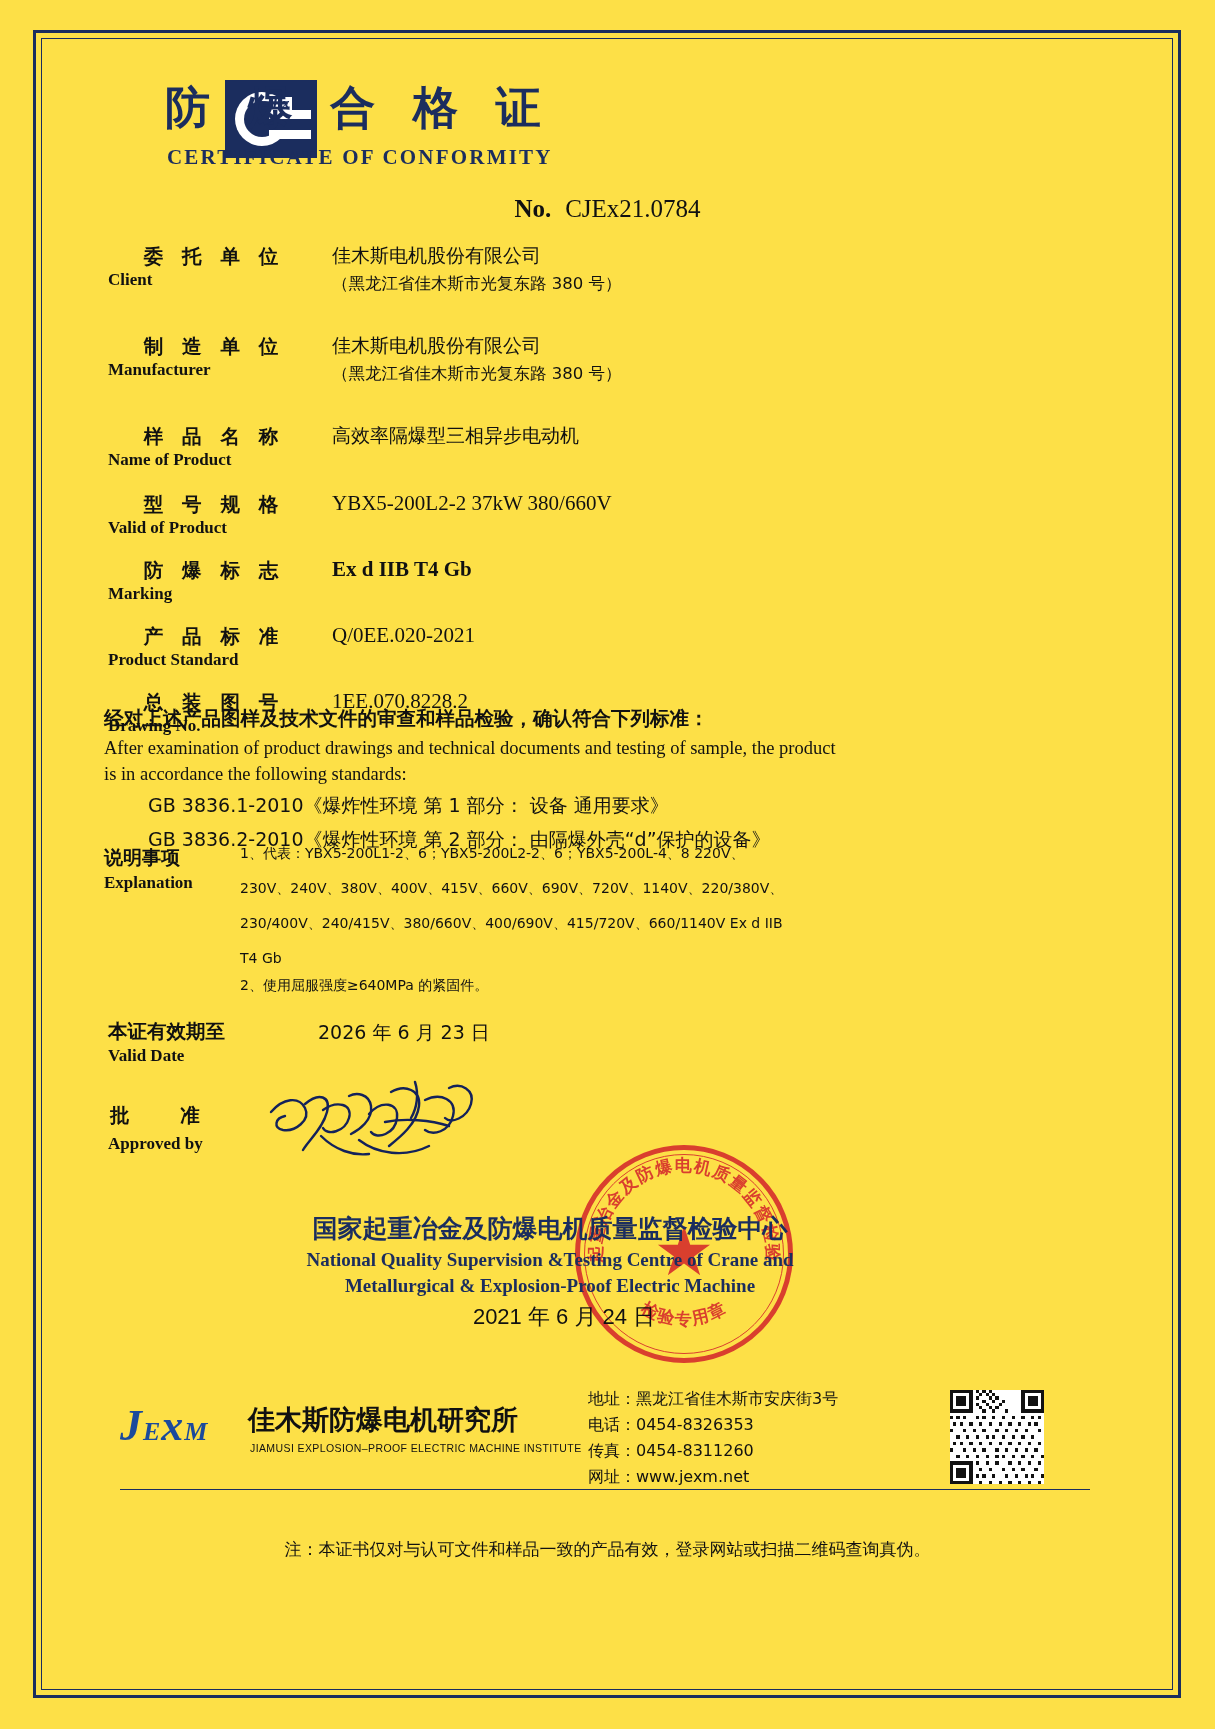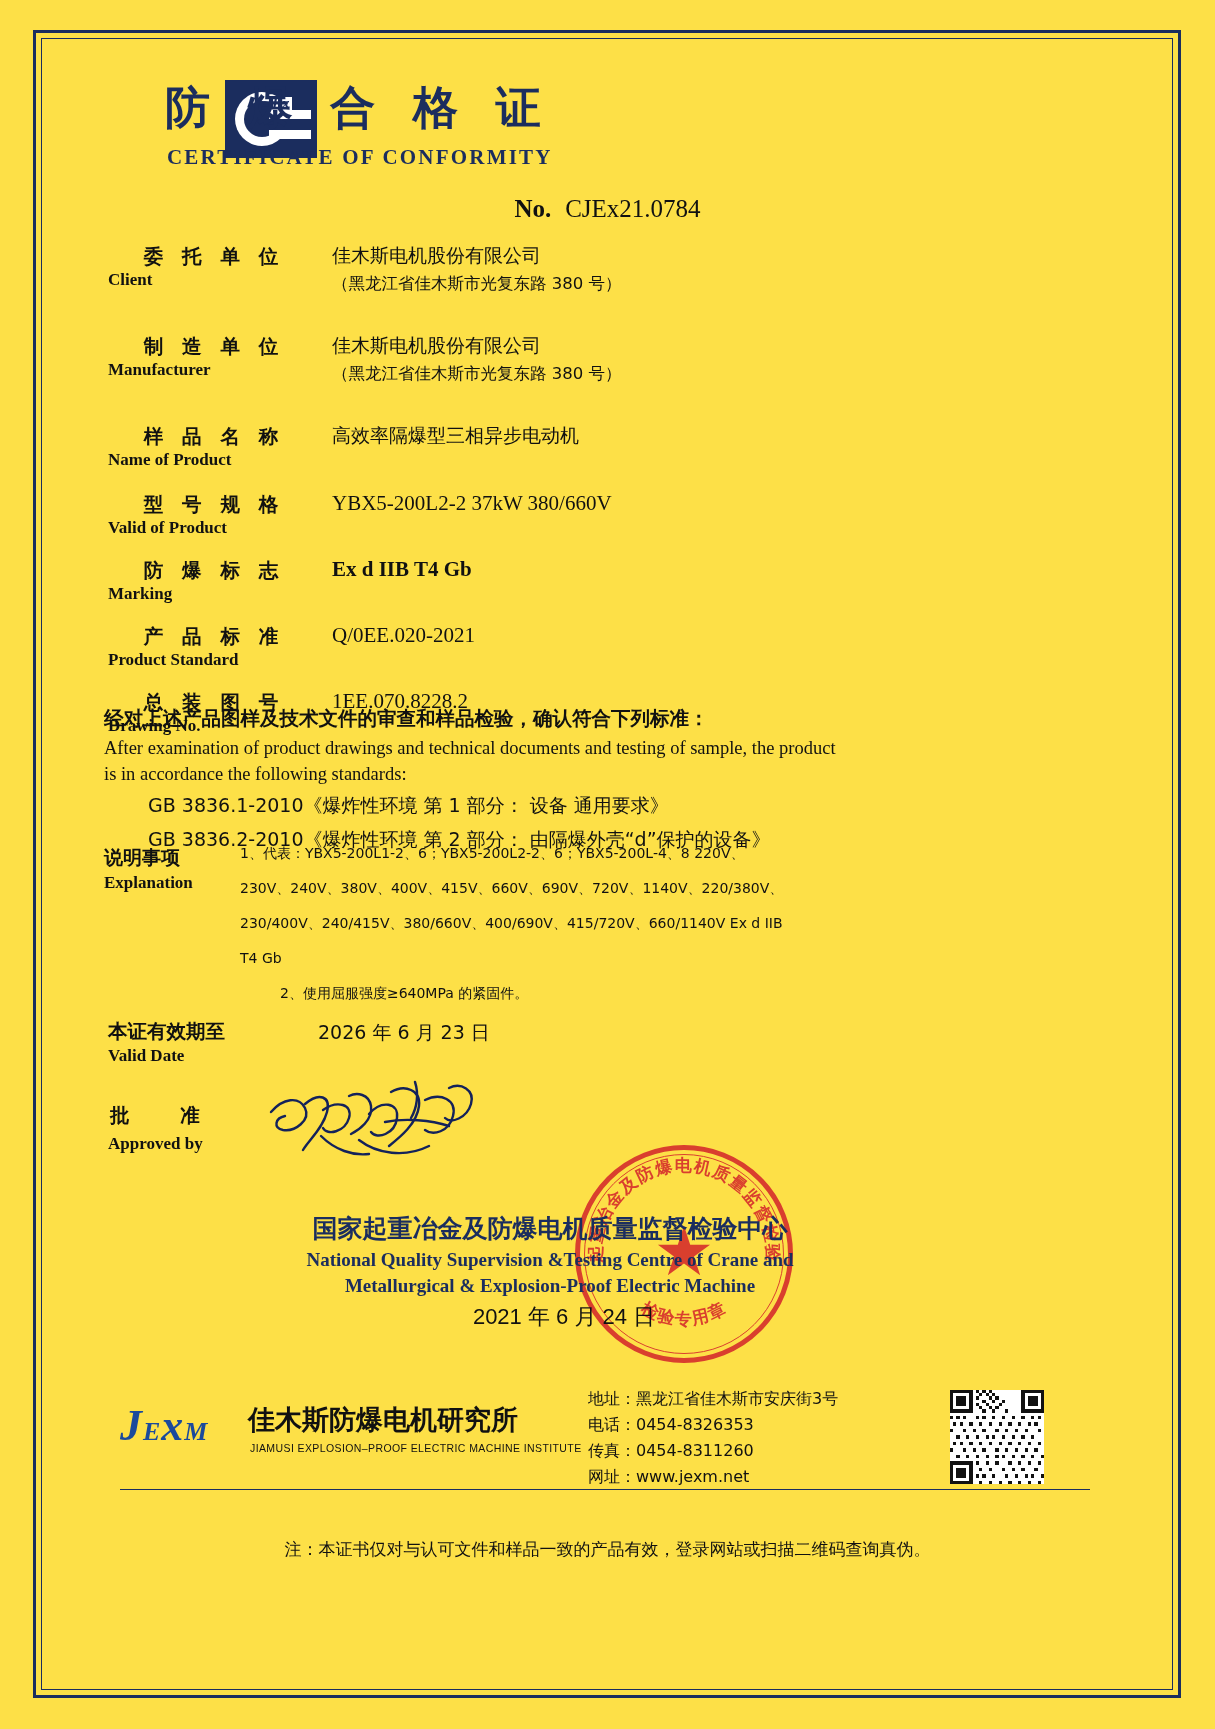--- a/index.html
+++ b/index.html
@@ -232,21 +232,21 @@
     left: 240px;
     font-family: "DejaVu Sans", sans-serif;
     font-size: 14px;
     color: #111;
     white-space: nowrap;
   }
   .expl-line.l1 { top: 0px; }
   .expl-line.l2 { top: 35px; }
   .expl-line.l3 { top: 70px; }
   .expl-line.l4 { top: 105px; }
-  .expl-line.l5 { top: 140px; margin-left: 40px; }
+  .expl-line.l5 { top: 132px; }
 
   
   .valid {
     position: absolute;
     left: 0; top: 1018px;
     width: 1215px;
   }
   .valid-cn {
     position: absolute;
     left: 108px; top: 0;

